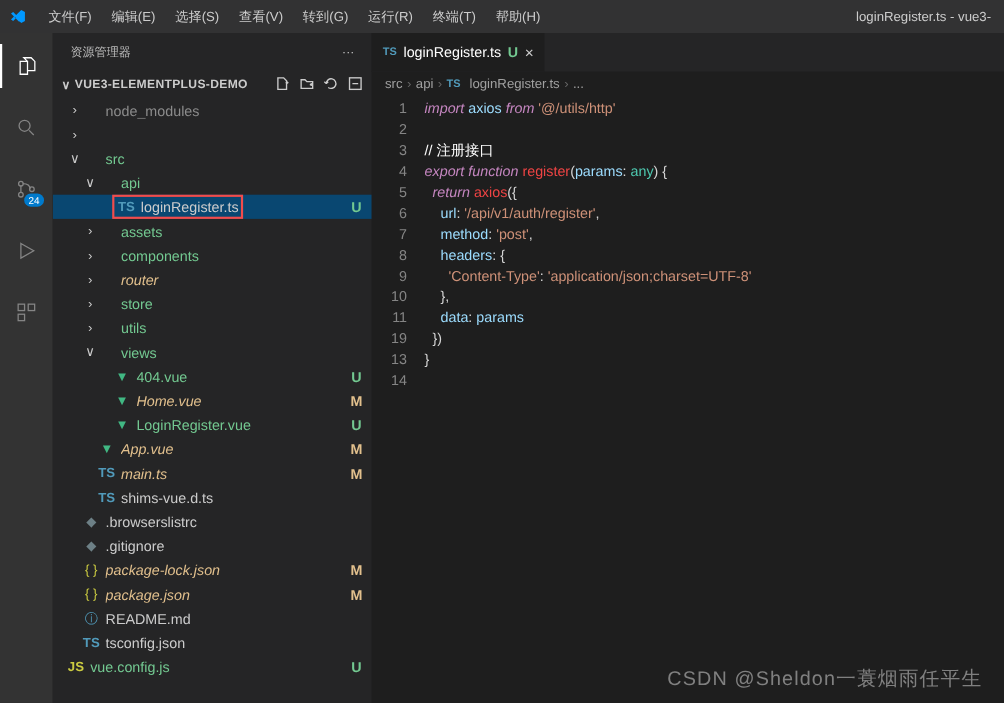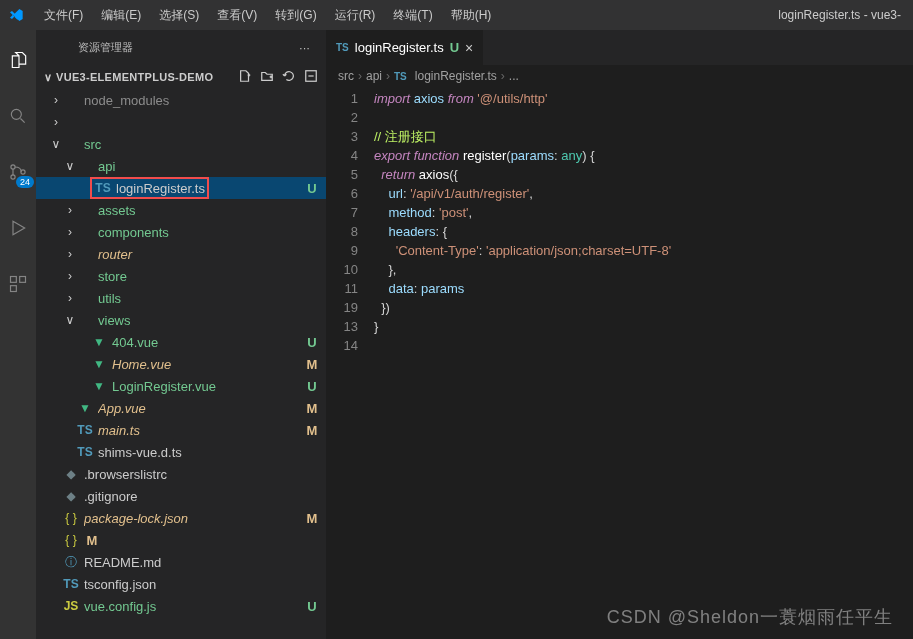--- a/index.html
+++ b/index.html
@@ -3,26 +3,26 @@
 <meta charset="utf-8">
 <style>
 * { margin:0; padding:0; box-sizing:border-box; font-family:"Segoe UI",-apple-system,sans-serif; }
 body { width:913px; height:639px; background:#1e1e1e; color:#cccccc; font-size:13px; overflow:hidden; position:relative; }
 .titlebar { height:30px; background:#323233; display:flex; align-items:center; padding:0 8px; }
 .titlebar .vscode-logo { width:16px; height:16px; margin-right:12px; }
 .menubar { display:flex; gap:2px;text-align:center; }
 .menubar span { padding:4px 8px; cursor:pointer; font-size:12px; color:#cccccc; }
 .window-title { margin-left:auto; font-size:12px; color:#cccccc; padding-right:4px; }
 .main { display:flex; height:609px; }
-.activitybar { width:36px; background:#333333; display:flex; flex-direction:column; align-items:center; padding-top:10px; gap:16px; }
+.activitybar { width:48px; background:#333333; display:flex; flex-direction:column; align-items:center; padding-top:10px; gap:16px; }
 .activitybar .ab-item { width:48px; height:40px; display:flex; align-items:center; justify-content:center; cursor:pointer; position:relative; color:#858585; }
 .activitybar .ab-item.active { color:#ffffff; border-left:2px solid #fff; }
 .activitybar .badge { position:absolute; bottom:4px; right:8px; background:#007acc; color:#fff; font-size:9px; border-radius:8px; padding:1px 4px; }
 .sidebar { width:290px; background:#252526; display:flex; flex-direction:column; }
-.sidebar-header { height:35px; display:flex; align-items:center; padding:0 16px; font-size:11px; color:#bbbbbb;margin-left:26px; }
+.sidebar-header { height:35px; display:flex; align-items:center; padding:0 16px; font-size:11px; color:#bbbbbb; }
 .sidebar-header .actions { margin-left:auto; display:flex; gap:10px; color:#cccccc; }
 .explorer-root { height:24px; display:flex; align-items:center; padding:0 8px; font-size:11px; font-weight:700; color:#cccccc; letter-spacing:0.3px; }
 .explorer-root .root-actions { margin-left:auto; display:flex; gap:8px; }
 .tree { flex:1; overflow-y:auto; font-size:13px; }
 .tree-item { height:22px; display:flex; align-items:center; cursor:pointer; color:#cccccc; }
 .tree-item.active { background:#094771; }
 .tree-item .twisty { width:12px; text-align:center; font-size:12px; color:#cccccc; }
 .tree-item .icon { width:18px; text-align:center; margin-right:4px; font-size:12px; }
 .tree-item .label { flex:1; white-space:nowrap; overflow:hidden; }
 .tree-item .status { width:16px; text-align:center; font-weight:600; margin-right:6px; }
@@ -38,25 +38,25 @@
 .tab .fi { color:#519aba; font-weight:700; font-size:10px; }
 .tab .fname { color:#ffffff; }
 .tab .git { color:#73c991; font-weight:600; }
 .tab .close { color:#cccccc; cursor:pointer; font-size:14px; }
 .breadcrumbs { height:22px; display:flex; align-items:center; padding:0 12px; font-size:12px; color:#a0a0a0; gap:4px; }
 .breadcrumbs .sep { color:#666; }
 .code { display:flex; font-family:Consolas,"Courier New",monospace; font-size:13px; line-height:19px; padding-top:2px; }
 .gutter { width:48px; text-align:right; color:#858585; padding-right:16px; }
 .lines { flex:1; white-space:pre; }
 .tk-kw { color:#c586c0;font-style:italic; }
-.tk-fn { color:#ffffff; }
+.tk-fn { color:#ef4444; }
 .tk-var { color:#9cdcfe; }
 .tk-type { color:#4ec9b0; }
 .tk-str { color:#ce9178; }
-.tk-cmt { color:#bef264;margin-top:20px; }
+.tk-cmt { color:#ffffff;margin-top:20px; }
 .tk-pl { color:#d4d4d4; }
 .watermark { position:absolute; bottom:10px; right:20px; font-size:18px; color:#aaaaaa; opacity:0.7; font-family:sans-serif; letter-spacing:1px; }
 svg { width:20px; height:20px; fill:none; stroke:currentColor; stroke-width:1.4; }
 .ico-folder { color:#c09553; }
 .ico-vue { color:#41b883; font-size:11px; }
 .ico-ts { color:#519aba; font-size:10px; font-weight:700; }
 .ico-js { color:#cbcb41; font-size:10px; font-weight:700; }
 .ico-json { color:#cbcb41; }
 .ico-info { color:#519aba; }
 .ico-cfg { color:#6d8086; }
@@ -249,33 +249,34 @@
         </div>
         <div class="tree-item" style="padding-left: 14px;">
           <span class="twisty"></span>
           <span class="icon ico-json">{ }</span>
           <span class="label git-m">package-lock.json</span>
           <span class="status M">M</span>
         </div>
         <div class="tree-item" style="padding-left: 14px;">
           <span class="twisty"></span>
           <span class="icon ico-json">{ }</span>
+          <span class="label git-m">package.json</span>
           <span class="status M">M</span>
         </div>
         <div class="tree-item" style="padding-left: 14px;">
           <span class="twisty"></span>
           <span class="icon ico-info">ⓘ</span>
           <span class="label ">README.md</span>
         </div>
         <div class="tree-item" style="padding-left: 14px;">
           <span class="twisty"></span>
           <span class="icon ico-ts">TS</span>
           <span class="label ">tsconfig.json</span>
         </div>
-        <div class="tree-item" style="padding-left: 14px; align-items: center;">
+        <div class="tree-item" style=" align-items: center;">
           <span class="twisty"></span>
           <span class="icon ico-js">JS</span>
           <span class="label git-u">vue.config.js</span>
           <span class="status U">U</span>
         </div>
       </div>
   </div>
 
   <div class="editor">
     <div class="tabs">

